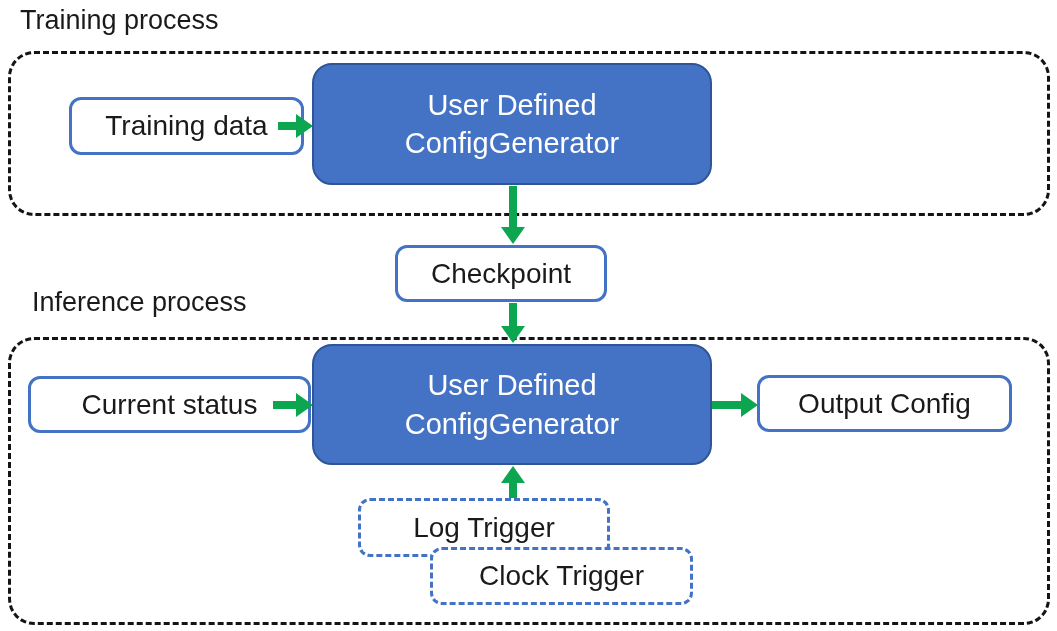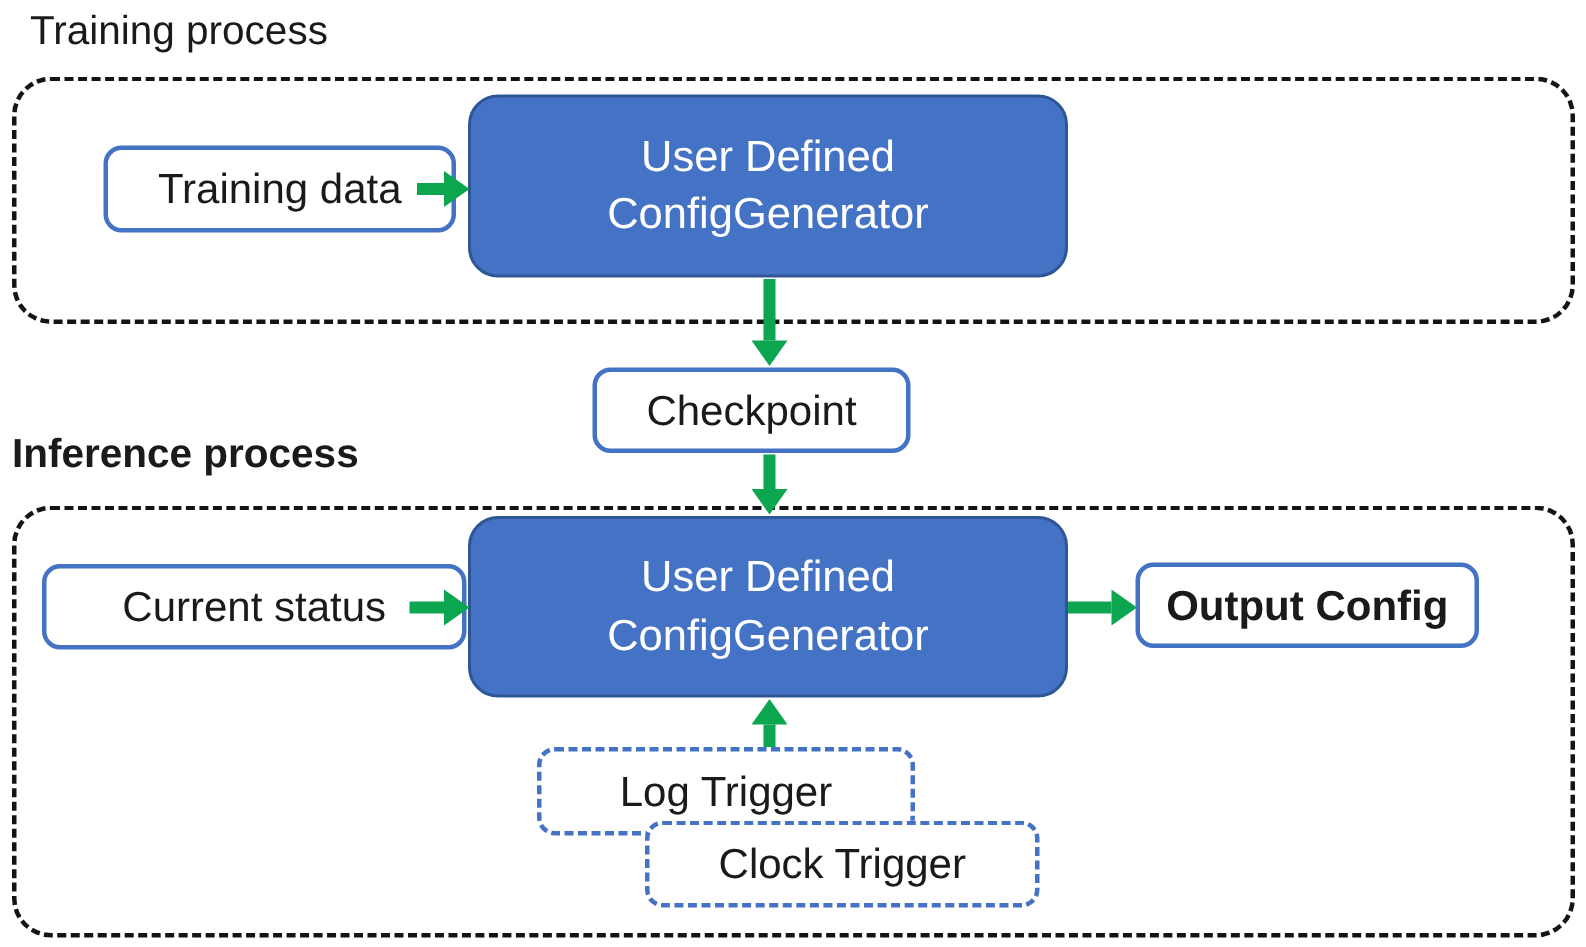--- a/index.html
+++ b/index.html
@@ -119,42 +119,42 @@
     <div class="head"></div>
   </div>
 
   <div class="io-box" style="left:395px;top:245px;width:212px;height:57px;">Checkpoint</div>
 
   <div class="arrow arrow-down" style="left:501px;top:303px;height:40px;">
     <div class="shaft" style="height:23px;"></div>
     <div class="head"></div>
   </div>
 
-  <div class="section-title" style="left:8px;top:287px;font-weight:bold;">Inference process</div>
+  <div class="section-title" style="left:32px;top:287px;">Inference process</div>
 
   <div class="dashed-container" style="left:8px;top:337px;width:1036px;height:282px;"></div>
 
   <div class="io-box" style="left:28px;top:376px;width:283px;height:57px;">Current status</div>
 
   <div class="arrow arrow-right" style="left:273px;top:393px;width:40px;">
     <div class="shaft" style="width:23px;"></div>
     <div class="head"></div>
   </div>
 
   <div class="generator-box" style="left:312px;top:344px;width:400px;height:121px;">
     <span>User Defined</span>
     <span>ConfigGenerator</span>
   </div>
 
   <div class="arrow arrow-right" style="left:712px;top:393px;width:46px;">
     <div class="shaft" style="width:29px;"></div>
     <div class="head"></div>
   </div>
 
-  <div class="io-box" style="left:757px;top:375px;width:229px;height:57px;font-weight:bold;">Output Config</div>
+  <div class="io-box" style="left:757px;top:375px;width:255px;height:57px;">Output Config</div>
 
   <div class="arrow arrow-up" style="left:501px;top:466px;height:32px;">
     <div class="shaft" style="height:15px;"></div>
     <div class="head"></div>
   </div>
 
   <div class="trigger-box" style="left:430px;top:547px;width:263px;height:58px;z-index:2;">Clock Trigger</div>
 
   <div class="trigger-box" style="left:358px;top:498px;width:252px;height:59px;z-index:1;">Log Trigger</div>
 

